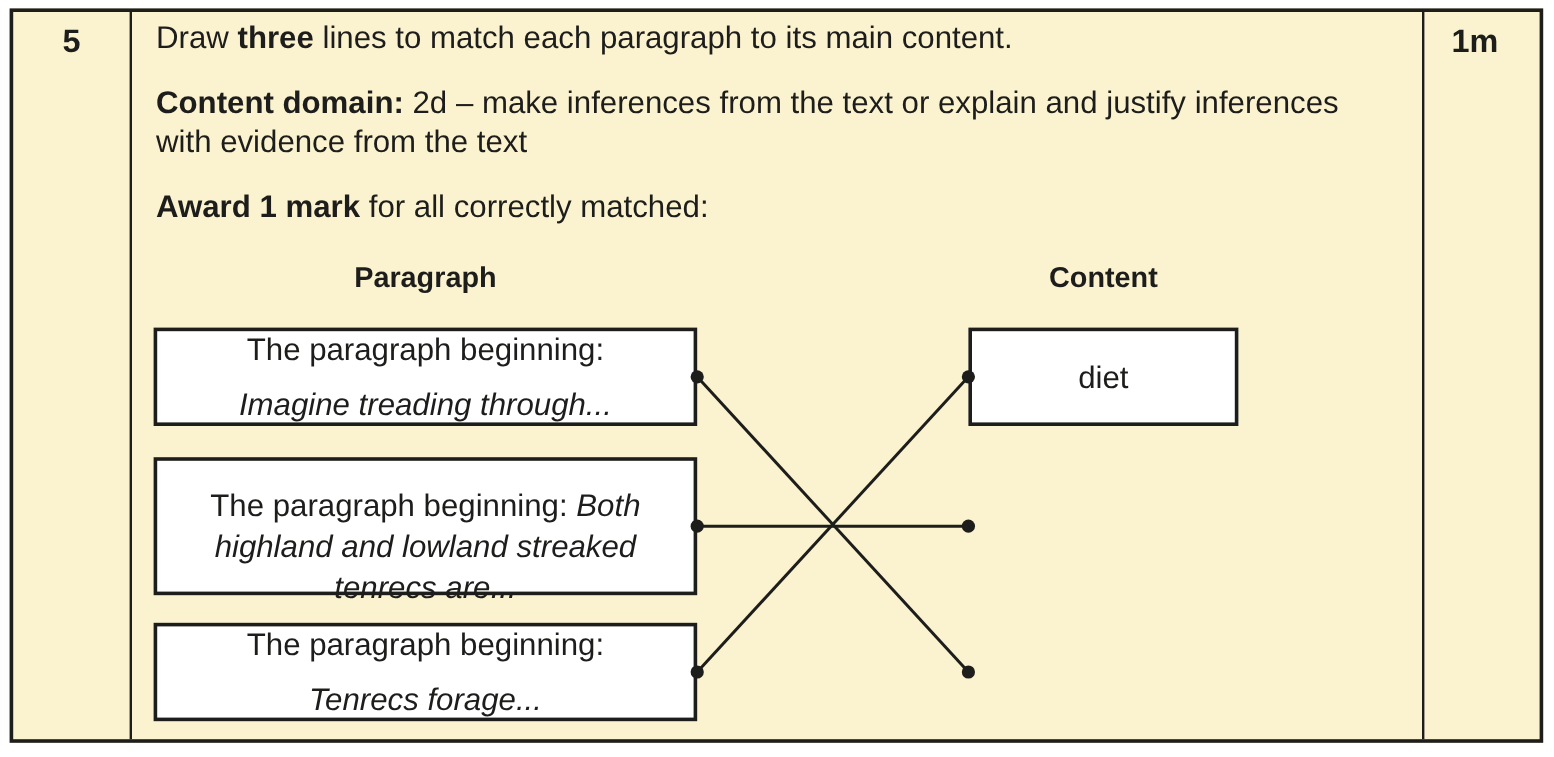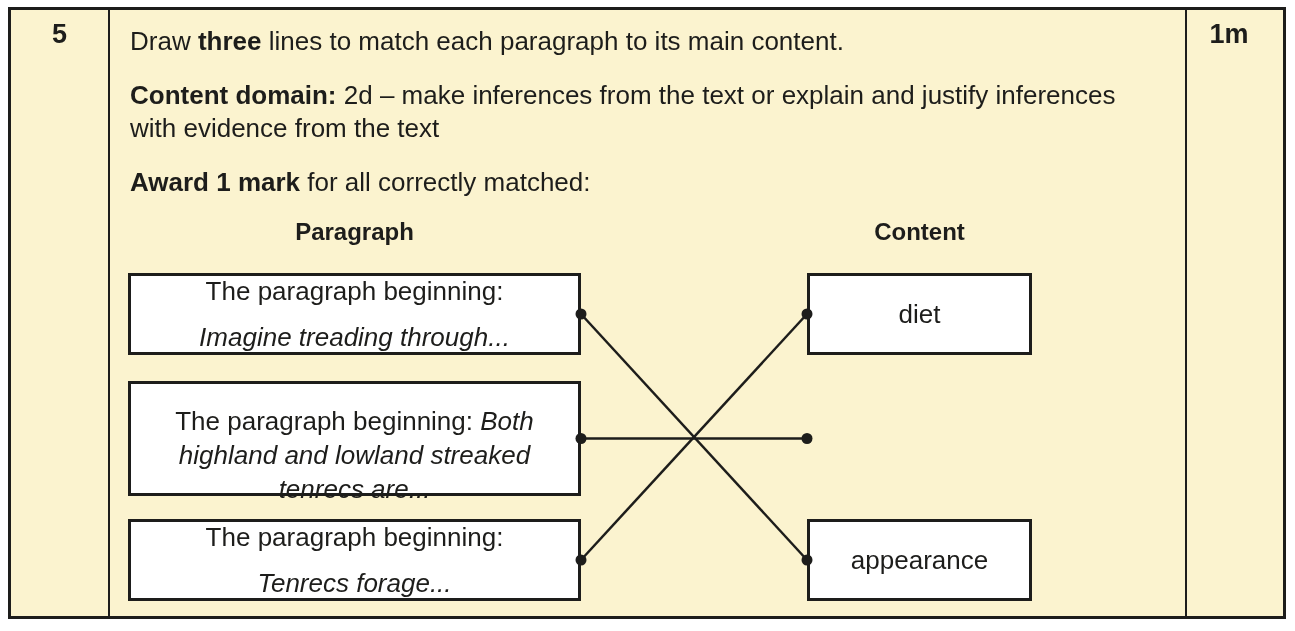--- a/index.html
+++ b/index.html
@@ -20,21 +20,21 @@
     position:absolute;left:8px;top:7px;width:1278px;height:612px;
     box-sizing:border-box;border:3px solid var(--ink);
     background:var(--sheet-bg);
   }
   .divider{position:absolute;top:0;bottom:0;width:2px;background:var(--ink);}
   .divider-l{left:97px;}
   .divider-r{left:1174px;}
   .col-num{position:absolute;left:0;top:0;width:97px;padding-top:9px;text-align:center;}
   .col-marks{position:absolute;left:1176px;top:0;width:84px;padding-top:9px;text-align:center;}
   .col-num span,.col-marks span{font-weight:bold;font-size:27px;}
-  .main-text{position:absolute;left:119px;top:15px;width:1012px;}
+  .main-text{position:absolute;left:119px;top:5px;width:1012px;}
   .main-text p{margin:0 0 21px 0;font-size:26px;line-height:33px;}
   .hdr{position:absolute;top:206px;font-weight:bold;font-size:24px;line-height:32px;text-align:center;}
   .hdr-l{left:117px;width:453px;}
   .hdr-r{left:796px;width:225px;}
   .mbox{
     position:absolute;box-sizing:border-box;
     border:3px solid var(--ink);background:var(--box-fill);
     display:flex;flex-direction:column;align-items:center;justify-content:center;
     text-align:center;font-size:26px;line-height:34px;padding:0 10px;
   }
@@ -82,23 +82,20 @@
     <span class="prefix">The paragraph beginning: </span><span class="excerpt">Both highland and lowland streaked tenrecs are...</span>
   </div>
   <div class="mbox pbox stacked row-c">
     <span class="prefix">The paragraph beginning: </span>
     <span class="excerpt">Tenrecs forage...</span>
   </div>
 
   <div class="mbox cbox row-a">
     <span>diet</span>
   </div>
-  <div class="mbox cbox row-c">
-    <span>appearance</span>
-  </div>
 
   <svg id="lines-svg" viewBox="0 0 1272 606">
       <line x1="570" y1="304" x2="796" y2="550" stroke="#1D1D1B" stroke-width="2.5"></line>
       <circle cx="570" cy="304" r="5.5" fill="#1D1D1B"></circle>
       <circle cx="796" cy="550" r="5.5" fill="#1D1D1B"></circle>
       <line x1="570" y1="428.5" x2="796" y2="428.5" stroke="#1D1D1B" stroke-width="2.5"></line>
       <circle cx="570" cy="428.5" r="5.5" fill="#1D1D1B"></circle>
       <circle cx="796" cy="428.5" r="5.5" fill="#1D1D1B"></circle>
       <line x1="570" y1="550" x2="796" y2="304" stroke="#1D1D1B" stroke-width="2.5"></line>
       <circle cx="570" cy="550" r="5.5" fill="#1D1D1B"></circle>

